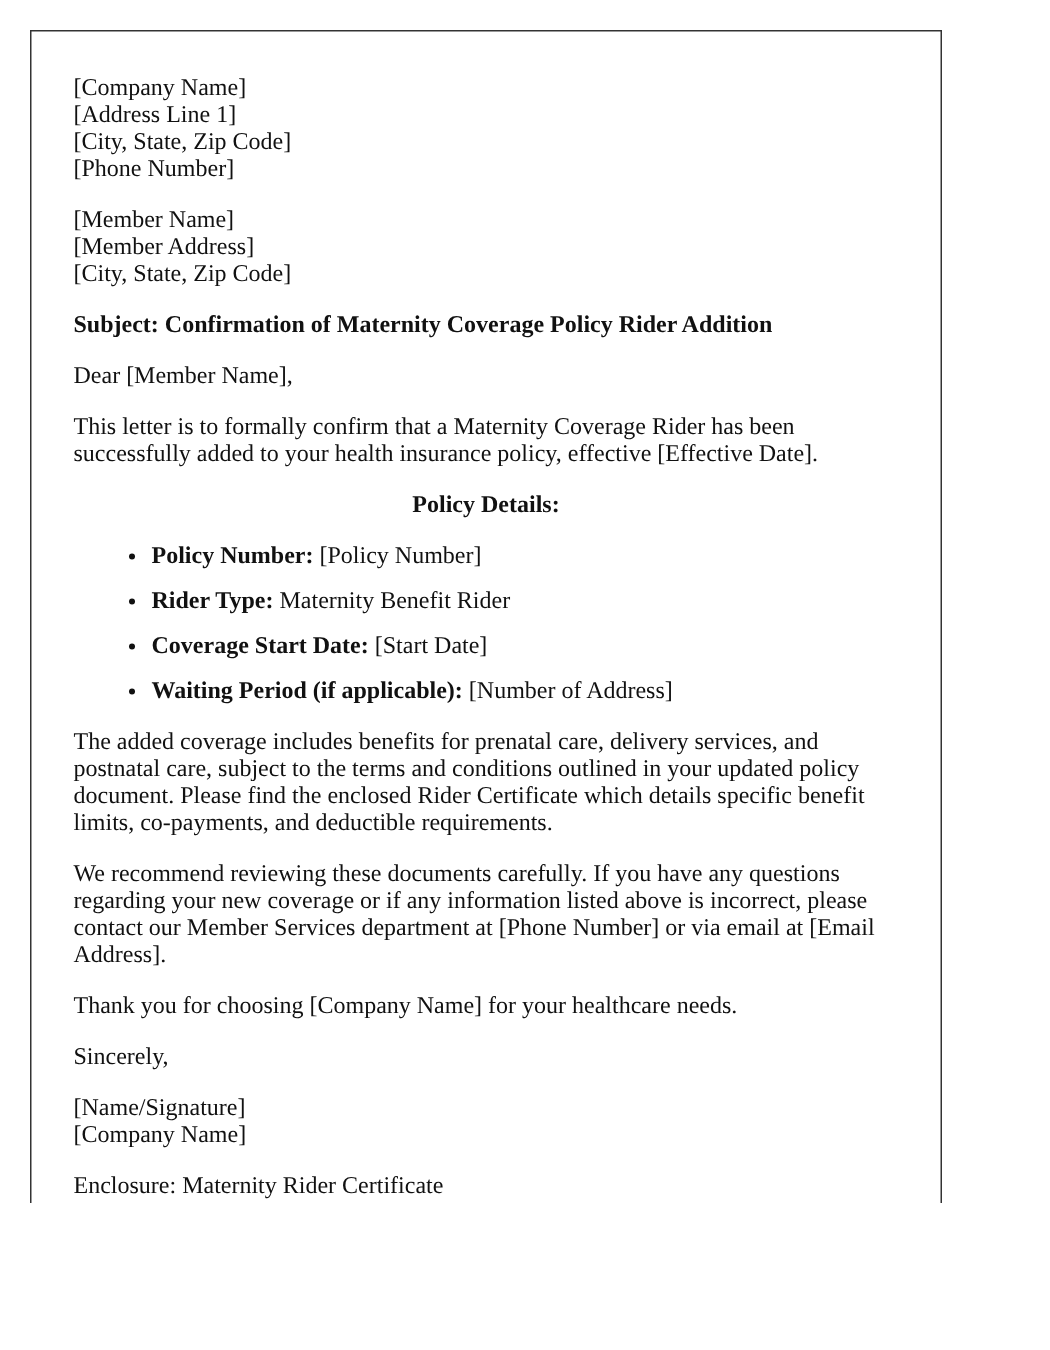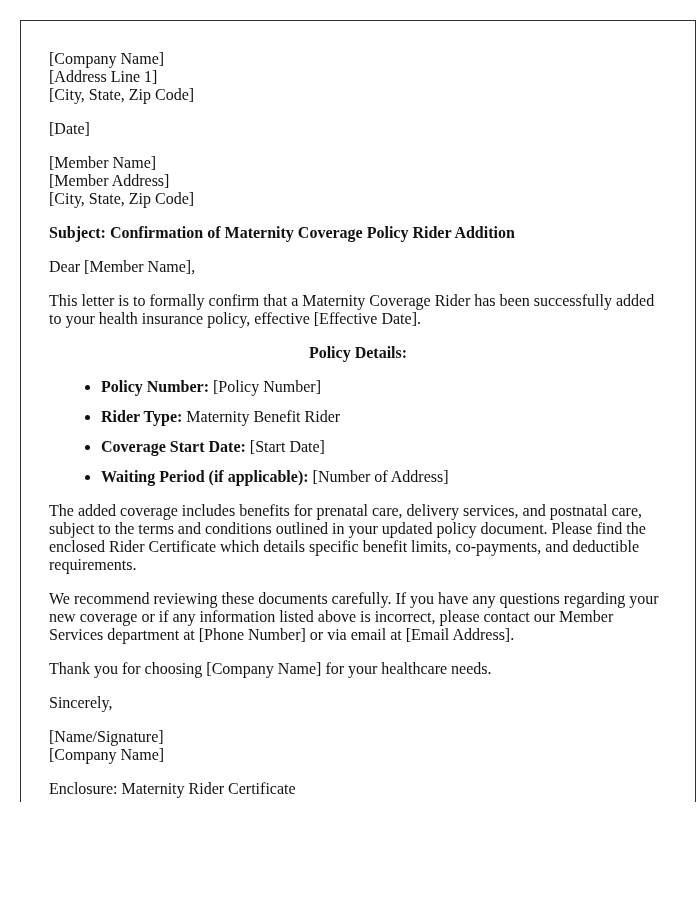--- a/index.html
+++ b/index.html
@@ -1,19 +1,19 @@
 <!DOCTYPE html>
 <html><head>
 <meta charset="utf-8">
 <style>
   html, body { margin: 0; padding: 0; background: #ffffff; }
   body { width: 700px; height: 900px; position: relative; overflow: hidden; }
   .page {
     position: absolute; left: 20px; top: 20px;
-    width: 676px; height: 782px;
+    width: 608px; height: 782px;
     border: 1px solid #333333; border-bottom: none;
     box-sizing: border-box;
     overflow: hidden;
     padding: 29px 28px 0 28px;
     font-family: "Liberation Serif", "DejaVu Serif", serif;
     font-size: 16px; line-height: 18px; color: #111111;
   }
   p { margin: 0 0 16px 0; }
   .block { margin: 0 0 16px 0; }
   .block div { }
@@ -24,23 +24,23 @@
   li b { font-weight: bold; }
 </style>
 </head>
 <body>
 
 <div class="page">
   <div class="block">
     <div>[Company Name]</div>
     <div>[Address Line 1]</div>
     <div>[City, State, Zip Code]</div>
+    <div>[Phone Number]</div>
   </div>
 
-  <p>[Date]</p>
 
   <div class="block">
     <div>[Member Name]</div>
     <div>[Member Address]</div>
     <div>[City, State, Zip Code]</div>
   </div>
 
   <p class="subject">Subject: Confirmation of Maternity Coverage Policy Rider Addition</p>
 
   <p>Dear [Member Name],</p>

